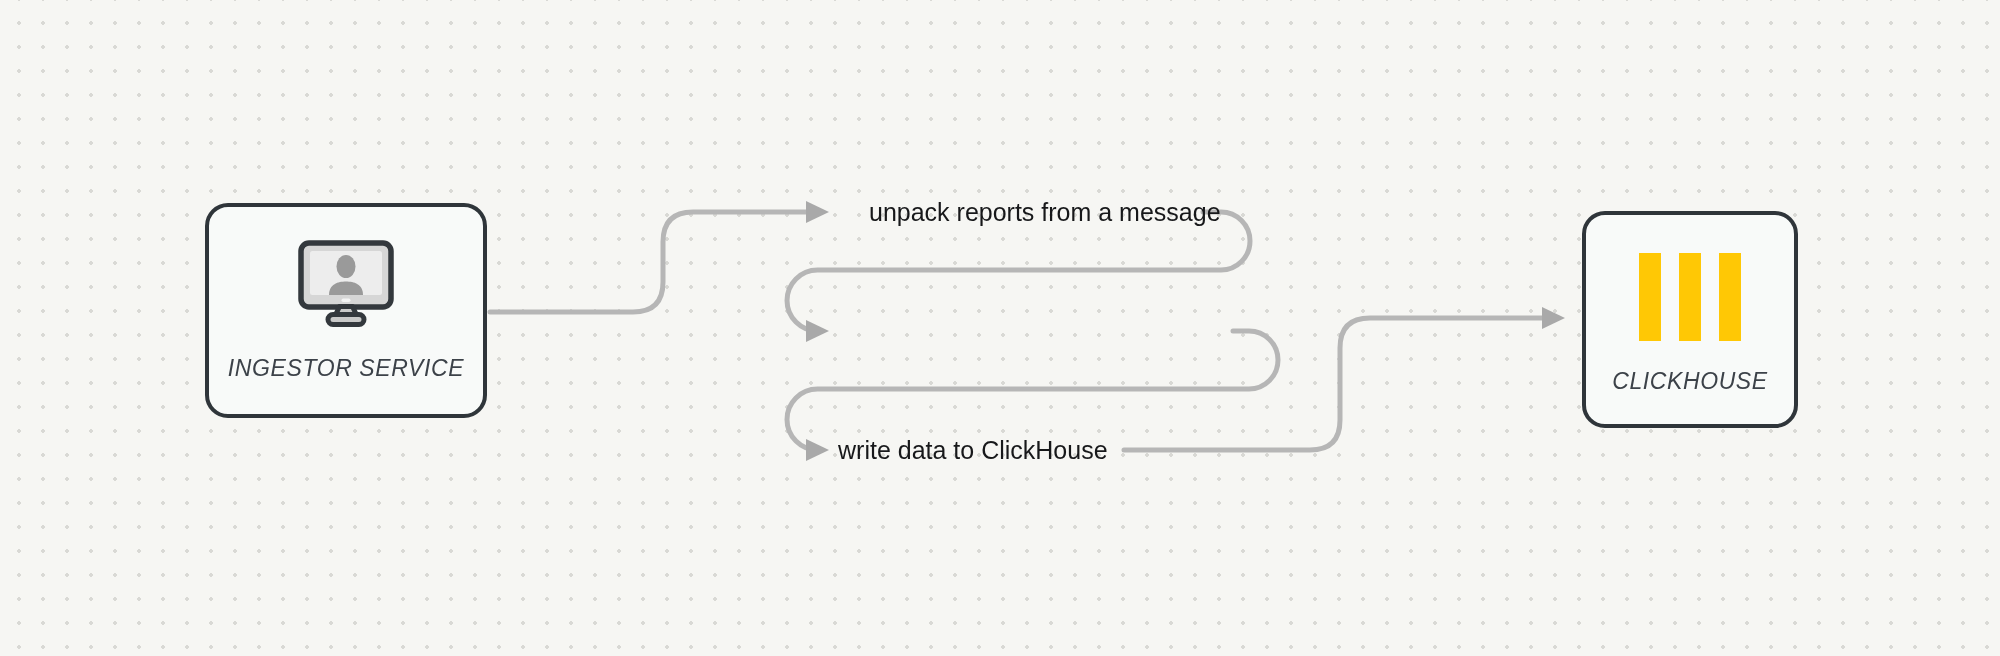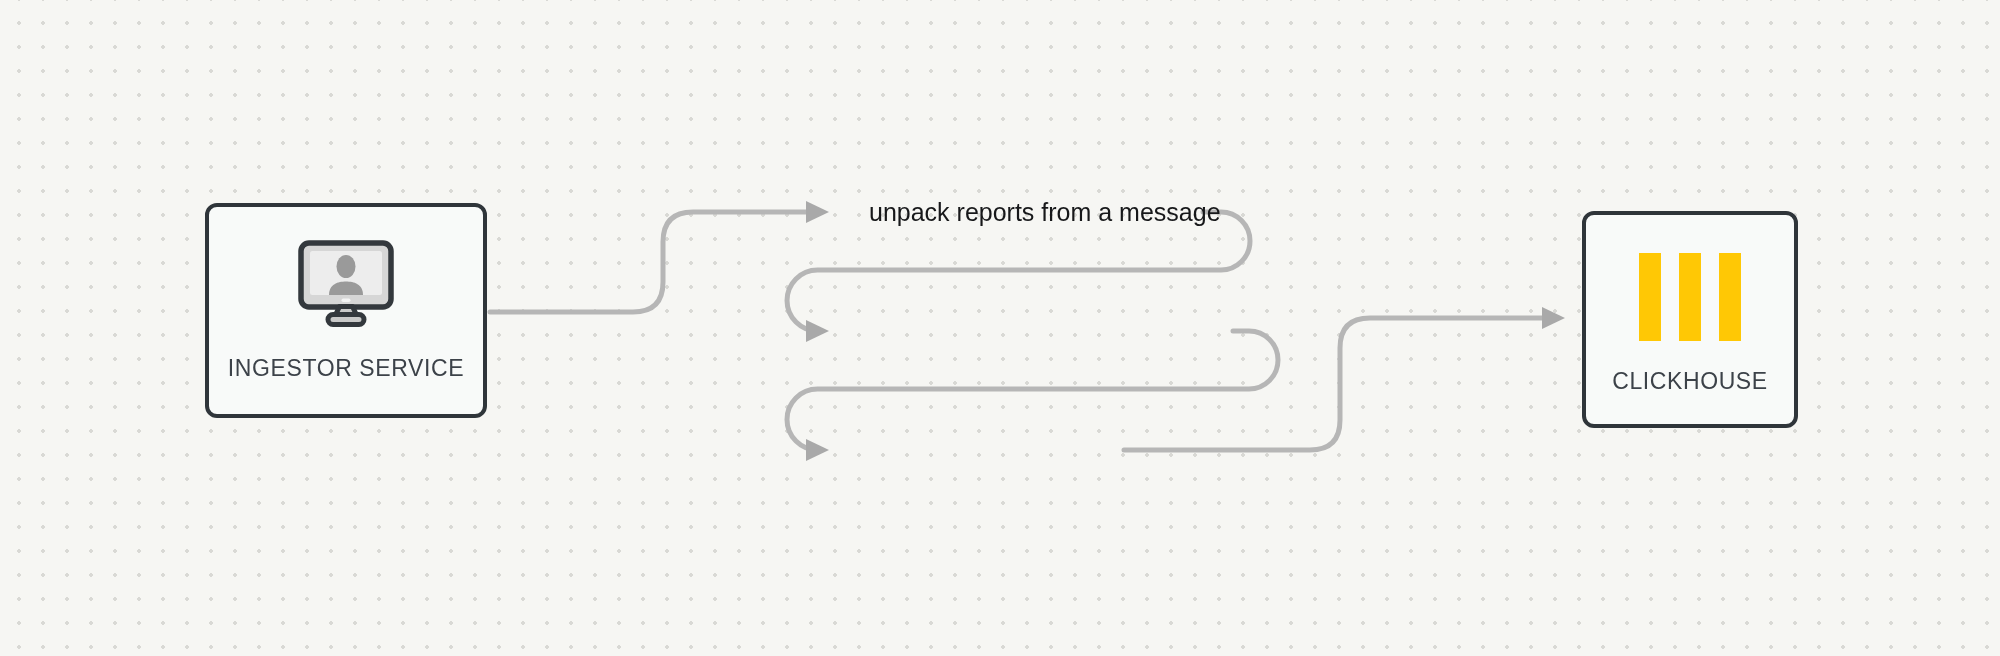--- a/index.html
+++ b/index.html
@@ -12,22 +12,23 @@
   .canvas{
     position:relative;width:2000px;height:656px;overflow:hidden;
     background-color:var(--background);
     background-image:radial-gradient(circle,var(--grid-dot) 1.8px,transparent 1.9px);
     background-size:24px 24px;background-position:7px 11px;
   }
   .connector-layer{position:absolute;left:0;top:0;width:2000px;height:656px;}
   .connector-path{stroke:var(--connector);stroke-width:5;fill:none;stroke-linecap:round;}
   .arrowhead{fill:var(--arrowhead);stroke:none;}
   .node{
-    position:absolute;border:4px solid var(--node-border);border-radius:12px;
+    position:absolute;border:4px solid var(--node-border);border-radius:23px;
     background:var(--node-fill);
+    font-style:italic;
   }
   .node-ingestor{left:205px;top:203px;width:282px;height:215px;}
   .node-clickhouse{left:1582px;top:211px;width:216px;height:217px;}
   .node-icon{position:absolute;left:50%;transform:translateX(-50%);}
   .ingestor-icon{top:33px;}
   .node-label{
     position:absolute;left:0;right:0;text-align:center;
     font-size:23px;line-height:28px;letter-spacing:0.6px;
     color:var(--node-label-text);font-weight:400;white-space:nowrap;
   }
@@ -75,14 +76,15 @@
   <div class="node node-clickhouse">
     <div class="ch-bars">
       <span class="ch-bar"></span>
       <span class="ch-bar"></span>
       <span class="ch-bar"></span>
     </div>
     <div class="node-label clickhouse-label">CLICKHOUSE</div>
   </div>
 
   <div class="step-label step-1">unpack reports from a message</div>
+  <div class="step-label step-3">write data to ClickHouse</div>
 
 </div>
 
 </body></html>

